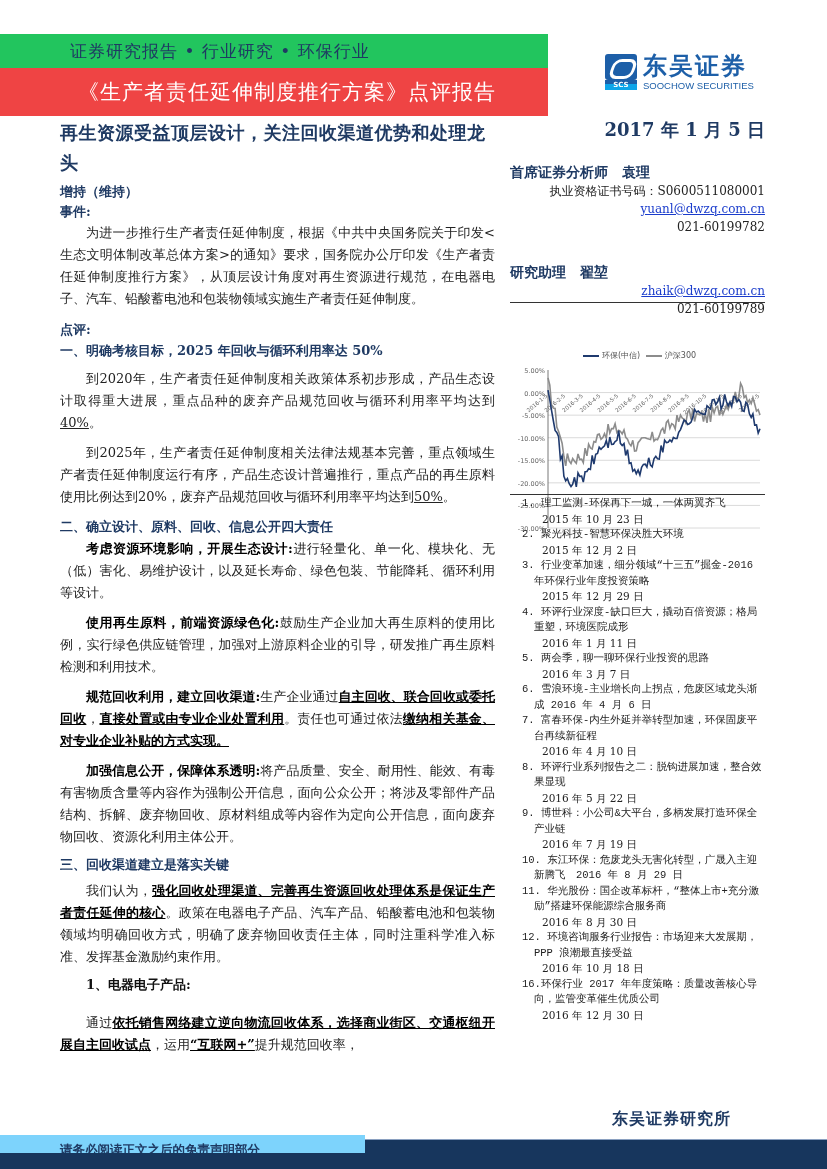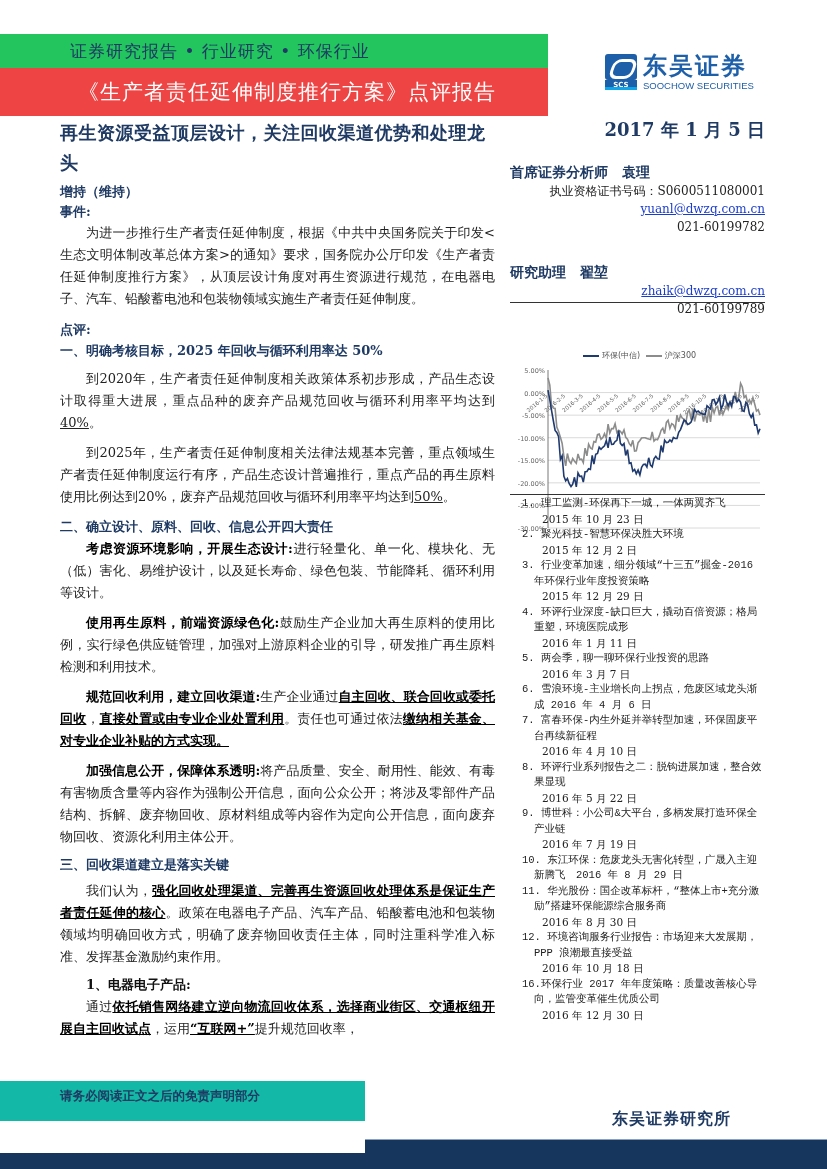--- a/index.html
+++ b/index.html
@@ -7,21 +7,21 @@
   body { position: relative; font-family: "DejaVu Serif", "Liberation Serif", serif; color: #222; }
 
   .hdr-gray { position: absolute; left: 0; top: 34px; width: 548px; height: 34px; background: #22c55e; }
   .hdr-gray span { position: absolute; left: 70px; top: 6px; font-size: 17px; color: #1f3a63; letter-spacing: 1px; }
   .hdr-blue { position: absolute; left: 0; top: 68px; width: 548px; height: 48px; background: #ef4444; }
   .hdr-blue span { position: absolute; left: 78px; top: 10px; font-size: 21px; color: #ffffff; letter-spacing: 1px; }
 
   .logo { position: absolute; left: 605px; top: 52px; width: 165px; height: 40px; }
   .logo-mark { position: absolute; left: 0; top: 2px; width: 32px; height: 26px; background: #1d5fa8; border-radius: 3px; }
   .logo-mark:after { content: ""; position: absolute; left: 6px; top: 5px; width: 18px; height: 14px; border: 3px solid #fff; border-radius: 8px; transform: skewX(-20deg); }
-  .logo-scs { position: absolute; left: 0; top: 28px; width: 32px; height: 10px; background: #1d5fa8; color: #fff; font-size: 7px; text-align: center; line-height: 10px; font-family: "DejaVu Sans", sans-serif; font-weight: bold; border-bottom: 3px solid #0ea5e9; }
+  .logo-scs { position: absolute; left: 0; top: 28px; width: 32px; height: 10px; background: #1d5fa8; color: #fff; font-size: 7px; text-align: center; line-height: 10px; font-family: "DejaVu Sans", sans-serif; font-weight: bold; border-bottom: 6px solid #0ea5e9; }
   .logo-cn { position: absolute; left: 38px; top: -2px; font-size: 24px; font-weight: bold; color: #1d5fa8; font-family: "DejaVu Sans", sans-serif; letter-spacing: 2px; }
   .logo-en { position: absolute; left: 38px; top: 28px; font-size: 9.5px; color: #1d5fa8; font-family: "Liberation Sans", sans-serif; }
 
   .main { position: absolute; left: 60px; top: 118px; width: 435px; }
   .title { font-size: 18px; font-weight: bold; color: #1f3a63; line-height: 30px; letter-spacing: 0.5px; }
   .rating { font-size: 13px; font-weight: bold; color: #1f3a63; margin-top: 4px; line-height: 20px; }
   .label { font-size: 13px; font-weight: bold; color: #1f3a63; line-height: 20px; }
   .para { font-size: 13px; line-height: 22px; text-indent: 2em; text-align: justify; color: #222; }
   .para + .para { margin-top: 8px; }
   .sec { font-size: 13px; font-weight: bold; color: #1f3a63; line-height: 22px; margin-top: 6px; }
@@ -37,21 +37,21 @@
   .rule { position: absolute; left: 510px; width: 255px; height: 1px; background: #333; }
 
   .chart { position: absolute; left: 510px; top: 310px; width: 265px; height: 185px; margin-top: 40px; }
   .legend { position: absolute; left: 70px; top: 0; font-size: 8px; color: #555; font-family: "DejaVu Sans", sans-serif; }
   .legend i { display: inline-block; width: 16px; height: 2px; vertical-align: middle; margin: 0 3px; }
 
   .reports { position: absolute; left: 522px; top: 496px; width: 245px; font-size: 10.5px; line-height: 15.5px; color: #222; }
   .reports .item { padding-left: 12px; text-indent: -12px; font-family: Liberation Mono, monospace; }
   .reports .d { padding-left: 20px; text-indent: 0; }
 
-  .foot-gray { position: absolute; left: 0; top: 1081px; width: 365px; height: 40px; background: #14b8a6; }
+  .foot-gray { position: absolute; left: 0; top: 1135px; width: 365px; height: 30px; background: #7dd3fc; }
   .foot-gray span { position: absolute; left: 60px; top: 7px; font-size: 12.5px; font-weight: bold; color: #1f3a63; }
   .foot-blue { position: absolute; left: 365px; top: 1139px; width: 462px; height: 30px; background: #17365d; border-top: 1px solid #8aa0c0; }
   .foot-blue2 { position: absolute; left: 0; top: 1153px; width: 365px; height: 16px; background: #17365d; }
   .foot-brand { position: absolute; left: 612px; top: 1109px; font-size: 16px; font-weight: bold; color: #1f3a63; letter-spacing: 1px; }
 </style>
 </head>
 <body>
 
 <div class="hdr-gray">
   <span>证券研究报告 • 行业研究 • 环保行业</span>
@@ -80,21 +80,21 @@
 
   <div class="sec" style="margin-top:8px">二、确立设计、原料、回收、信息公开四大责任</div>
   <p class="para"><span class="b">考虑资源环境影响，开展生态设计:</span><span>进行轻量化、单一化、模块化、无（低）害化、易维护设计，以及延长寿命、绿色包装、节能降耗、循环利用等设计。</span></p>
   <p class="para"><span class="b">使用再生原料，前端资源绿色化:</span><span>鼓励生产企业加大再生原料的使用比例，实行绿色供应链管理，加强对上游原料企业的引导，研发推广再生原料检测和利用技术。</span></p>
   <p class="para"><span class="b">规范回收利用，建立回收渠道:</span><span>生产企业通过</span><span class="b u">自主回收、联合回收或委托回收</span><span>，</span><span class="b u">直接处置或由专业企业处置利用</span><span>。责任也可通过依法</span><span class="b u">缴纳相关基金、对专业企业补贴的方式实现。</span></p>
   <p class="para"><span class="b">加强信息公开，保障体系透明:</span><span>将产品质量、安全、耐用性、能效、有毒有害物质含量等内容作为强制公开信息，面向公众公开；将涉及零部件产品结构、拆解、废弃物回收、原材料组成等内容作为定向公开信息，面向废弃物回收、资源化利用主体公开。</span></p>
 
   <div class="sec">三、回收渠道建立是落实关键</div>
   <p class="para" style="margin-top:4px"><span>我们认为，</span><span class="b u">强化回收处理渠道、完善再生资源回收处理体系是保证生产者责任延伸的核心</span><span>。政策在电器电子产品、汽车产品、铅酸蓄电池和包装物领域均明确回收方式，明确了废弃物回收责任主体，同时注重科学准入标准、发挥基金激励约束作用。</span></p>
   <div class="sub">1、电器电子产品:</div>
-  <p class="para" style="margin-top:0"><span>通过</span><span class="b u">依托销售网络建立逆向物流回收体系，选择商业街区、交通枢纽开展自主回收试点</span><span>，运用</span><span class="b u">“互联网+”</span><span>提升规范回收率，</span></p>
+  <p class="para" style="margin-top:16px"><span>通过</span><span class="b u">依托销售网络建立逆向物流回收体系，选择商业街区、交通枢纽开展自主回收试点</span><span>，运用</span><span class="b u">“互联网+”</span><span>提升规范回收率，</span></p>
 </div>
 
 <div class="side">
   <div class="date">2017 年 1 月 5 日</div>
   <div class="person-role" style="margin-top:22px">首席证券分析师　袁理</div>
   <div class="person-line">执业资格证书号码：S0600511080001</div>
   <div class="person-line link">yuanl@dwzq.com.cn</div>
   <div class="person-line">021-60199782</div>
   <div class="person-role" style="margin-top:28px">研究助理　翟堃</div>
   <div class="person-line link">zhaik@dwzq.com.cn</div>

